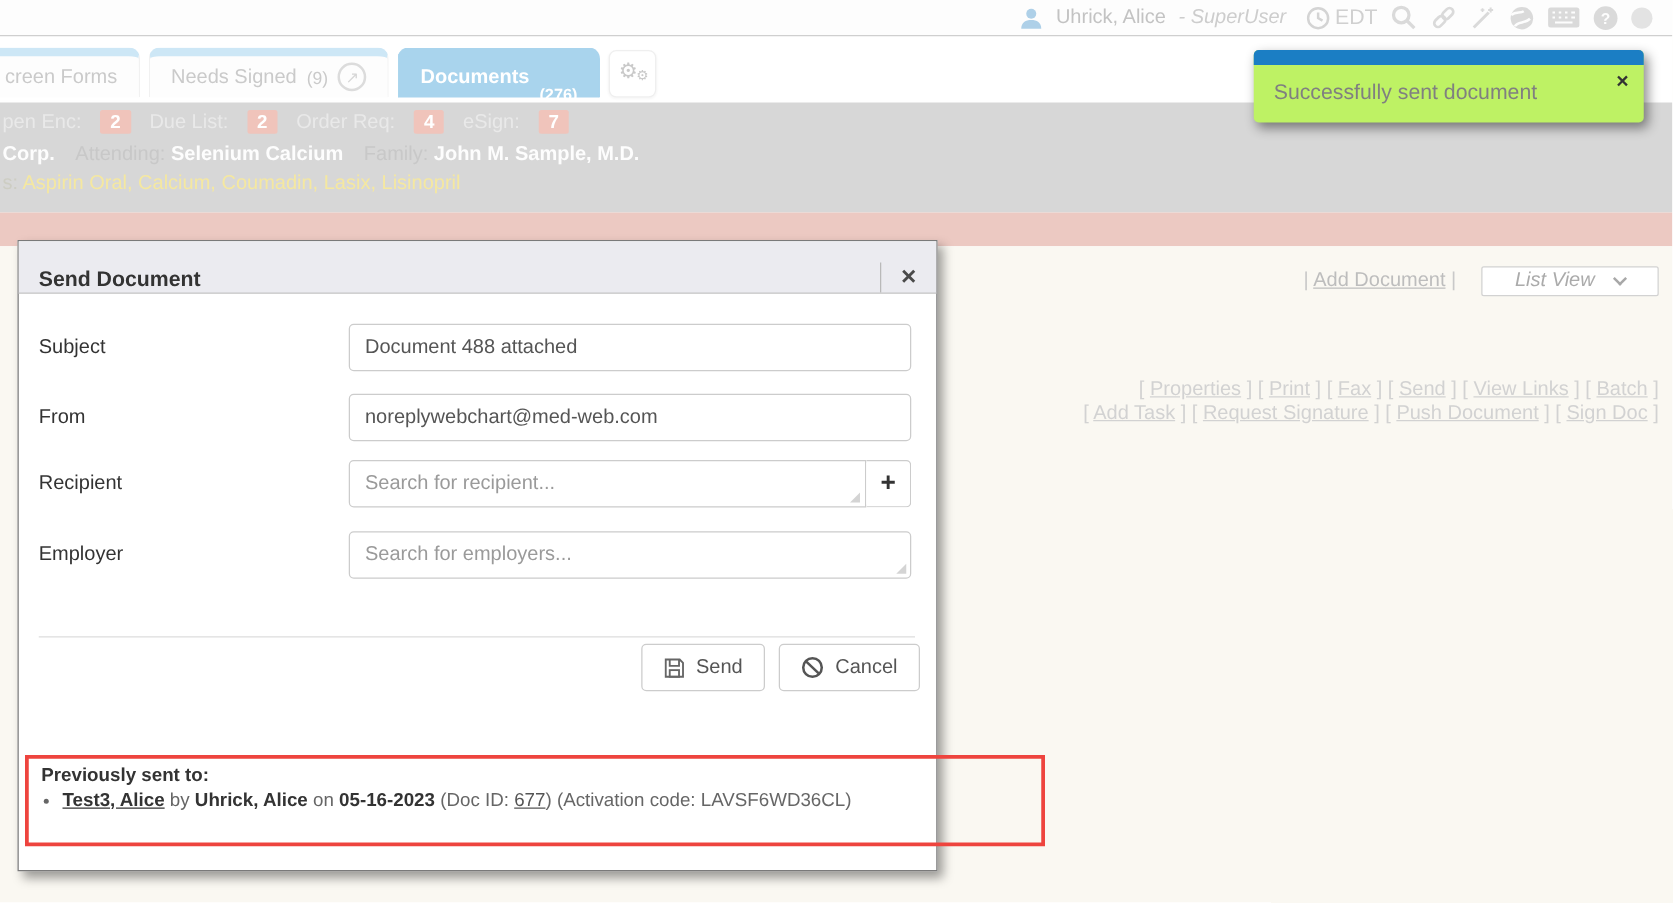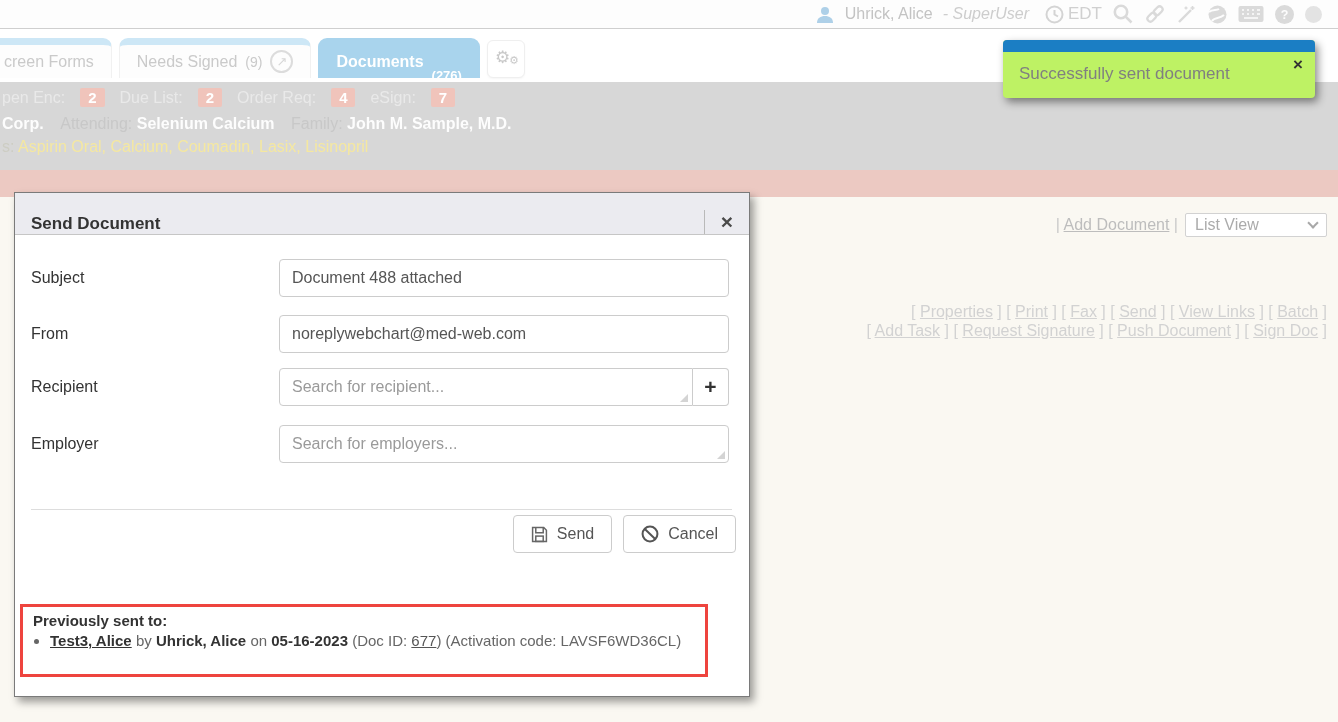--- a/index.html
+++ b/index.html
@@ -45,26 +45,26 @@
   .p-val { color:#fdfdfd; font-weight:bold; }
   .allergy-row { padding:5px 0 0 2px; font-size:16px; }
   .a-label { color:#cdcdc3; }
   .a-list { color:#f5e8a0; cursor:pointer; }
 
   .pinkbar { position:absolute; top:170px; left:0; right:0; height:27px; background:#ecc9c2; }
   .content { position:absolute; top:197px; left:0; right:0; bottom:0; background:#faf8f2; }
 
   
   .doc-toolbar { position:absolute; top:213px; right:11px; display:flex; align-items:center;
-                 gap:7px; font-size:16px; color:#c9c9c9; }
+                 gap:20px; font-size:16px; color:#c9c9c9; }
   .pipe-wrap::before { content:"| "; } .pipe-wrap::after { content:" |"; }
   .add-doc-link { color:#bdbdbd; text-decoration:underline; cursor:pointer; }
   .fake-select { width:142px; height:24px; background:#fff; border:1px solid #d2d2d2; border-radius:2px;
-                 display:flex; align-items:center; justify-content:space-between; padding:0 9px;
-                 color:#ababab; font-size:16px; cursor:pointer; }
+                 display:flex; align-items:center; justify-content:space-between; padding:0 26px;
+                 color:#ababab; font-size:16px; cursor:pointer;font-style:italic; }
   .chev { width:8px; height:8px; border-right:2px solid #a8a8a8; border-bottom:2px solid #a8a8a8;
           transform:rotate(45deg); margin-top:-4px; }
 
   .actions { position:absolute; top:302px; right:11px; text-align:right;
              color:#d2d2d2; font-size:16px; line-height:19px; }
   .bracketed { white-space:nowrap; }
   .bracketed::before { content:"[ "; } .bracketed::after { content:" ] "; }
   .action-link { color:#d2d2d2; text-decoration:underline; cursor:pointer; }
 
   
@@ -89,21 +89,21 @@
           border-left:8px solid transparent; border-bottom:8px solid #d4d4d4; }
   .input-wrap.has-btn .grip { right:41px; }
   .add-btn { width:36px; height:38px; background:#fff; border:1px solid #ccc; border-left:none;
              border-radius:0 4px 4px 0; font-size:21px; font-weight:bold; color:#333; cursor:pointer;
              display:flex; align-items:center; justify-content:center; }
   .divider { position:absolute; left:16px; right:17px; top:316px; border-top:1px solid #ddd; }
   .btn-row { position:absolute; top:322px; right:13px; display:flex; gap:11px; }
   .btn { height:38px; background:#fff; border:1px solid #ccc; border-radius:4px; cursor:pointer;
          display:flex; align-items:center; gap:9px; padding:0 17px; font-size:16px; color:#555;
          font-family:"Liberation Sans","DejaVu Sans",sans-serif; }
-  .history-box { position:absolute; left:5px; top:411px; width:688px; height:73px;
+  .history-box { position:absolute; left:5px; top:411px; width:816px; height:73px;
                  border:3px solid #ee443e; padding:5px 10px; }
   .history-heading { font-size:15px; font-weight:bold; color:#333; }
   .history-list { list-style:disc; margin:3px 0 0 17px; }
   .history-list li { font-size:15px; color:#666; }
   .h-link { color:#333; font-weight:bold; text-decoration:underline; cursor:pointer; }
   .h-bold { color:#333; font-weight:bold; }
   .h-id-link { color:#555; text-decoration:underline; cursor:pointer; }
 
   
   .toast { position:absolute; left:1003px; top:40px; width:312px; height:58px; background:#bef264;

